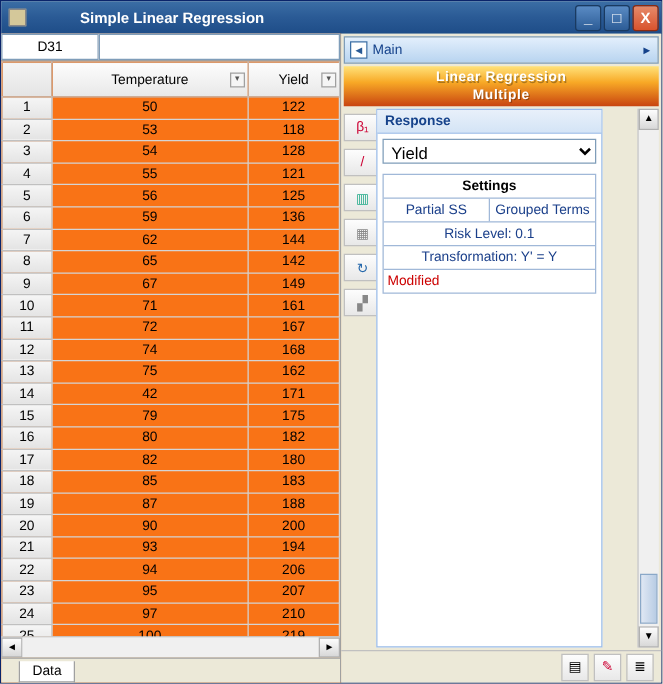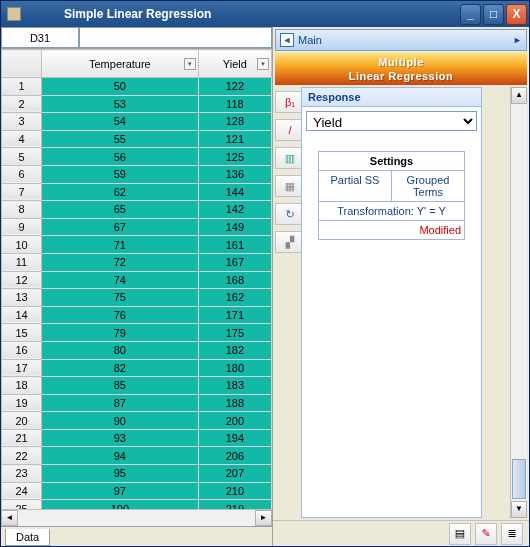--- a/index.html
+++ b/index.html
@@ -10,64 +10,64 @@
 .titlebar { height: 26px; background: linear-gradient(to bottom, #3b6ea5 0%, #2a5a95 50%, #1e4d88 100%); display: flex; align-items: center; padding: 0 2px 0 6px; color: #fff; }
 .titlebar-icon { width: 14px; height: 14px; background: #d4c89a; border: 1px solid #888; margin-right: 4px; }
 .titlebar-text { flex: 1; font-weight: bold; font-size: 12px; margin-left: 39px; }
 .titlebar-btn { width: 21px; height: 21px; margin-left: 2px; border-radius: 3px; display: flex; align-items: center; justify-content: center; font-weight: bold; font-size: 12px; color: #fff; cursor: pointer; }
 .titlebar-btn.min { background: linear-gradient(to bottom, #5a8bc4, #2c5c96); border: 1px solid #1a3a60; }
 .titlebar-btn.max { background: linear-gradient(to bottom, #5a8bc4, #2c5c96); border: 1px solid #1a3a60; }
 .titlebar-btn.close { background: linear-gradient(to bottom, #e68a6a, #d8532e); border: 1px solid #8a2a10; }
 
 .content { display: flex; height: calc(100% - 26px); }
 
-.left-pane { width: 272px; display: flex; flex-direction: column; background: #14b8a6; border-right: 1px solid #a0a0a0; }
+.left-pane { width: 272px; display: flex; flex-direction: column; background: #f97316; border-right: 1px solid #a0a0a0; }
 .cellref-row { display: flex; height: 22px; border-bottom: 1px solid #a0a0a0; }
 .cellref { width: 78px; border: 1px solid #7f9db9; background: #fff; text-align: center; line-height: 20px; }
 .cellinput { flex: 1; border: 1px solid #7f9db9; background: #fff; }
 
 .grid-wrap { flex: 1; overflow: hidden; position: relative; }
 .grid { width: 100%; border-collapse: collapse; }
 .grid th { background: linear-gradient(to bottom, #fdfdfd, #e8e8e8); border: 1px solid #c0c0c0; font-weight: normal; padding: 3px 4px; position: relative; height: 28px; }
 .grid th.rownum { width: 40px; background: linear-gradient(to bottom, #f5f5f5, #e4e4e4); }
 .grid th .drop { position: absolute; right: 2px; top: 50%; transform: translateY(-50%); width: 12px; height: 12px; border: 1px solid #a0a0a0; background: #f5f5f5; font-size: 7px; line-height: 10px; text-align: center; color: #555; cursor: pointer; }
 .grid td { border: 1px solid #d4d4d4; padding: 0 6px; text-align: center; height: 17.6px; }
 .grid td.rownum { background: linear-gradient(to bottom, #f5f5f5, #e4e4e4); border: 1px solid #c0c0c0; text-align: center; width: 40px; }
 
 .hscroll { height: 17px; background: #e8e8e8; border-top: 1px solid #c0c0c0; display: flex; }
 .hscroll-btn { width: 17px; border: 1px solid #b0b0b0; background: linear-gradient(to bottom, #fdfdfd, #d8d8d8); font-size: 8px; text-align: center; line-height: 14px; cursor: pointer; }
 .hscroll-track { flex: 1; background: #f0f0f0; }
 
-.tab-strip { height: 20px; border-top: 1px solid #a0a0a0; display: flex; align-items: flex-end; padding-left: 4px; background: #ece9d8; text-align: right; }
+.tab-strip { height: 20px; border-top: 1px solid #a0a0a0; display: flex; align-items: flex-end; padding-left: 14px; background: #ece9d8; text-align: right; }
 .tab { border: 1px solid #a0a0a0; border-top: none; background: #fff; padding: 2px 10px; font-size: 11px; cursor: pointer; }
 
 .right-pane { flex: 1; display: flex; flex-direction: column; background: #ece9d8; }
 .main-hdr { height: 22px; background: linear-gradient(to bottom, #e3effc, #b8d4f0); border: 1px solid #7f9db9; display: flex; align-items: center; padding: 0 4px; margin: 2px; }
 .main-hdr .arrow { width: 14px; height: 14px; border: 1px solid #3a6ea5; background: #fff; color: #2a5a95; font-size: 9px; text-align: center; line-height: 12px; margin-right: 4px; cursor: pointer; }
 .main-hdr .txt { font-weight: normal; color: #15428b; flex: 1; }
 .main-hdr .more { cursor: pointer; color: #15428b; font-size: 9px; }
 
 .banner { height: 32px; margin: 0 2px; background: linear-gradient(to bottom, #ffe27a 0%, #f8a926 40%, #c84410 100%); color: #fff; text-align: center; font-weight: bold; font-size: 11px; line-height: 14px; padding-top: 2px; letter-spacing: 0.5px; font-family: "Trebuchet MS", Arial, sans-serif; text-shadow: 1px 1px 0 rgba(0,0,0,0.3); }
 
 .panel-body { flex: 1; display: flex; margin: 2px; }
 .toolstrip { width: 26px; display: flex; flex-direction: column; gap: 6px; padding-top: 4px; }
 .toolbtn { width: 30px; height: 22px; border: 1px solid #c0c0c0; background: linear-gradient(to bottom, #fdfdfd, #e8e8e8); display: flex; align-items: center; justify-content: center; font-size: 11px; cursor: pointer; }
 
 .panel-main { flex: 1; background: #fff; border: 1px solid #99bbe8; display: flex; flex-direction: column; }
 .section-hdr { background: linear-gradient(to bottom, #e8f0fa, #d4e4f6); border-bottom: 1px solid #99bbe8; padding: 3px 6px; font-weight: bold; color: #15428b; }
 .section-body { padding: 4px; }
 .yield-sel { width: 100%; border: 1px solid #7f9db9; background: #fff; padding: 2px; height: 20px; }
 
-.settings-box { border: 1px solid #a0b8d8; margin: 16px; }
+.settings-box { border: 1px solid #a0b8d8; margin: 4px; }
 .settings-title { text-align: center; font-weight: bold; padding: 3px; border-bottom: 1px solid #a0b8d8; }
 .settings-row { display: flex; border-bottom: 1px solid #a0b8d8; justify-content: space-between; }
 .settings-cell { flex: 1; text-align: center; padding: 3px; color: #1a3f8a; cursor: pointer; }
 .settings-cell + .settings-cell { border-left: 1px solid #a0b8d8; }
 .settings-full { text-align: center; padding: 3px; border-bottom: 1px solid #a0b8d8; color: #1a3f8a; cursor: pointer; }
-.settings-red { text-align: right; padding: 3px; color: #c00; }
+.settings-red { text-align: left; padding: 3px; color: #c00; }
 
 .vscroll { width: 17px; background: #e8e8e8; border-left: 1px solid #c0c0c0; display: flex; flex-direction: column; }
 .vscroll-btn { height: 17px; border: 1px solid #b0b0b0; background: linear-gradient(to bottom, #fdfdfd, #d8d8d8); font-size: 8px; text-align: center; line-height: 14px; cursor: pointer; }
 .vscroll-track { flex: 1; background: #f0f0f0; position: relative; }
 .vscroll-thumb { position: absolute; left: 1px; right: 1px; height: 40px; bottom: 2px; background: linear-gradient(to right, #e0e8f4, #b8cce4); border: 1px solid #8aa8c8; cursor: pointer; }
 
 .bottom-tools { height: 26px; display: flex; justify-content: flex-end; align-items: center; gap: 4px; padding-right: 6px; border-top: 1px solid #c0c0c0; }
 .bottom-tools .tbtn { width: 22px; height: 22px; border: 1px solid #c0c0c0; background: linear-gradient(to bottom, #fdfdfd, #e8e8e8); cursor: pointer; display: flex; align-items: center; justify-content: center; font-size: 11px; }
 </style>
 </head>
@@ -160,21 +160,21 @@
                   <td>74</td>
                   <td>168</td>
                 </tr>
                 <tr>
                   <td class="rownum">13</td>
                   <td>75</td>
                   <td>162</td>
                 </tr>
                 <tr>
                   <td class="rownum">14</td>
-                  <td>76</td>
+                  <td>42</td>
                   <td>171</td>
                 </tr>
                 <tr>
                   <td class="rownum">15</td>
                   <td>79</td>
                   <td>175</td>
                 </tr>
                 <tr>
                   <td class="rownum">16</td>
                   <td>80</td>
@@ -243,22 +243,22 @@
 
     <div class="right-pane">
 
       <div class="main-hdr">
         <div class="arrow">◄</div>
         <div class="txt">Main</div>
         <div class="more">►</div>
       </div>
 
       <div class="banner">
+        <div>Linear Regression</div>
         <div>Multiple</div>
-        <div>Linear Regression</div>
       </div>
 
       <div class="panel-body">
 
         <div class="toolstrip">
           <div class="toolbtn" style="color:#c03;">β₁</div>
           <div class="toolbtn" style="color:#c03;">/</div>
           <div class="toolbtn" style="color:#2a8;">▥</div>
           <div class="toolbtn" style="color:#888;">▦</div>
           <div class="toolbtn" style="color:#26a;">↻</div>
@@ -273,20 +273,21 @@
                 <option>Yield</option>
               </select>
             </div>
 
             <div class="settings-box">
               <div class="settings-title">Settings</div>
               <div class="settings-row">
                 <div class="settings-cell">Partial SS</div>
                 <div class="settings-cell">Grouped Terms</div>
               </div>
+              <div class="settings-full">Risk Level: 0.1</div>
               <div class="settings-full">Transformation: Y' = Y</div>
               <div class="settings-red">Modified</div>
             </div>
           </div>
 
           <div class="vscroll">
             <div class="vscroll-btn">▲</div>
             <div class="vscroll-track">
               <div class="vscroll-thumb"></div>
             </div>

